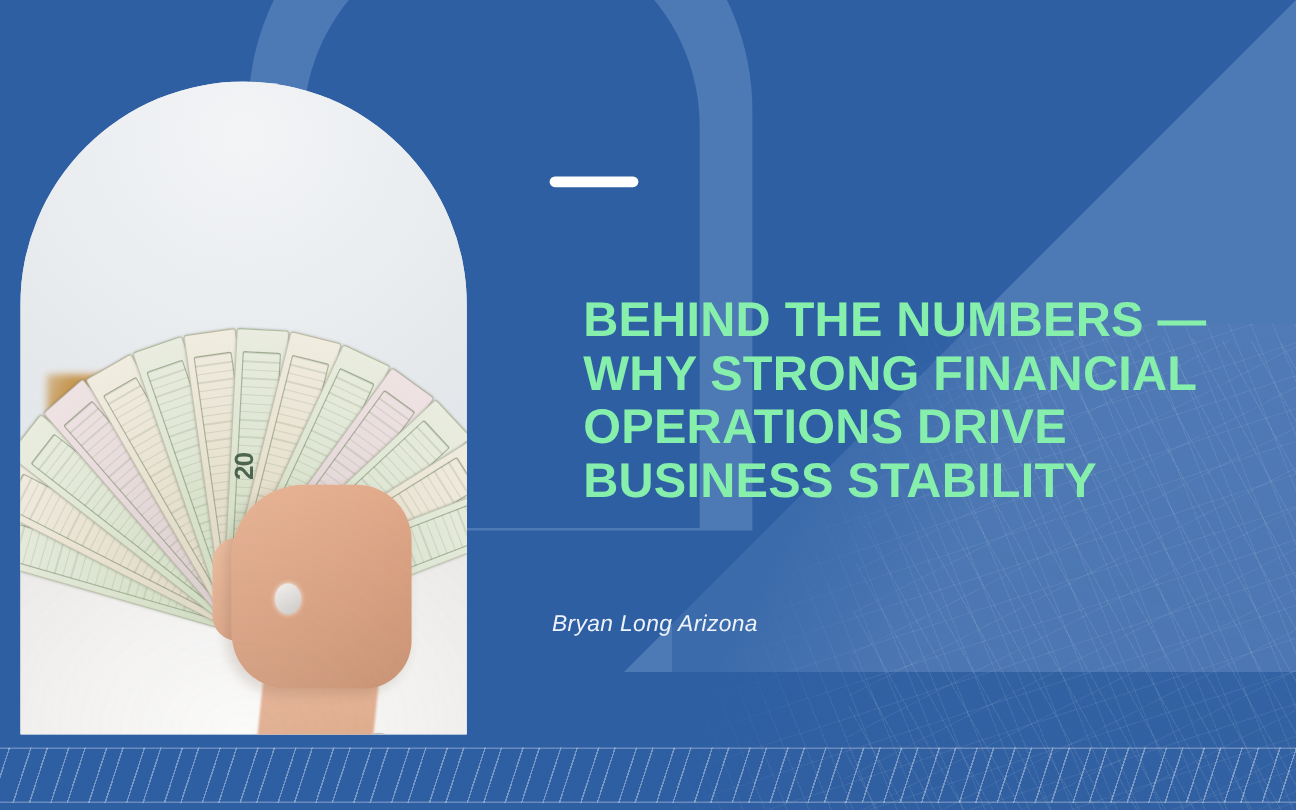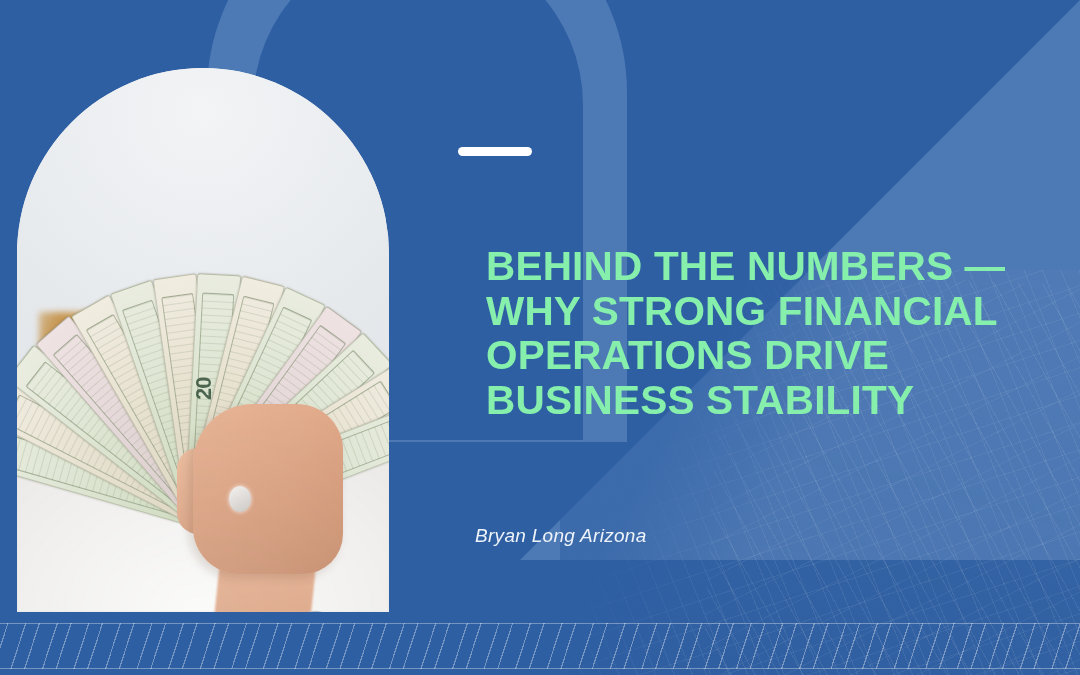--- a/index.html
+++ b/index.html
@@ -200,21 +200,21 @@
     width:574px;
     margin:16px;
     color:#86efac;
     font:900 40.5px/1.1 "Liberation Sans", sans-serif;
     letter-spacing:.2px;
     text-transform:uppercase;
   }
   .subtitle{
     position:absolute;
     left:1px;top:508px;
-    margin:16px;
+    margin:1px;
     color:#eef3fa;
     font:italic 400 19px/1.3 "Liberation Sans", sans-serif;
     letter-spacing:.3px;
   }
 
   
   .stripes{
     position:absolute;
     left:0;bottom:0;
     width:1080px;height:62px;

